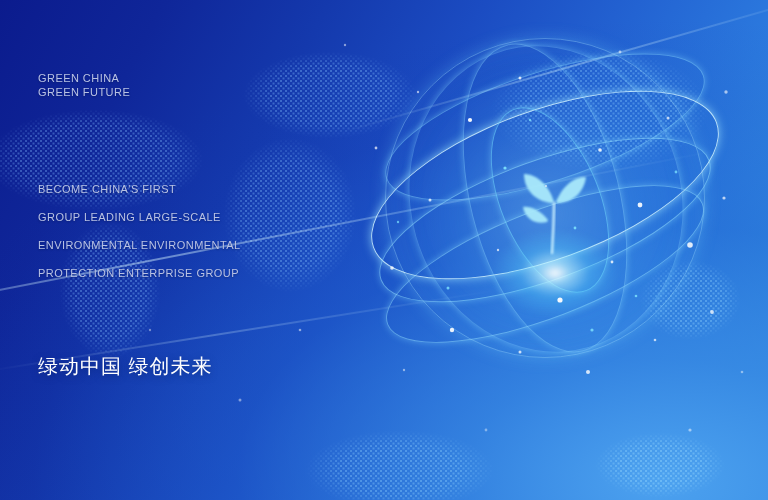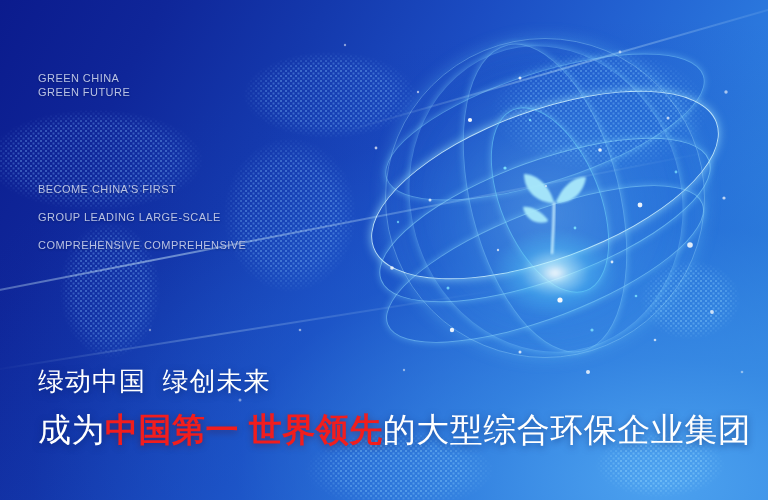--- a/index.html
+++ b/index.html
@@ -104,21 +104,21 @@
   .eyebrow-2{ top:86px; }
   .mission-1{ top:183px; }
   .mission-2{ top:211px; }
   .mission-3{ top:239px; }
   .mission-4{ top:267px; }
 
   .headline{
     position:absolute; left:38px; color:#ffffff; white-space:nowrap;
     text-shadow:0 2px 7px rgba(6,30,96,0.55);
   }
-  .hl-1{ top:364px; font-size:26px; letter-spacing:1px;font-family:Liberation Mono, monospace; }
+  .hl-1{ top:353px; font-size:20px; letter-spacing:1px; }
   .hl-2{ top:408px; font-size:33px; letter-spacing:.5px; }
   .accent{ color:#f21d1d; font-weight:bold; text-shadow:0 2px 7px rgba(80,0,0,0.35); }
 </style>
 </head>
 <body>
 
 <div id="banner">
 
   <div class="dots map-a"></div>
 
@@ -197,18 +197,18 @@
       <circle cx="676" cy="172" r="1.4" opacity=".75"></circle>
         <circle cx="592" cy="330" r="1.6" opacity=".8"></circle>
     </g>
   </svg>
 
   <div class="tagline tag-en eyebrow-1">GREEN CHINA</div>
   <div class="tagline tag-en eyebrow-2">GREEN FUTURE</div>
 
   <div class="tagline tag-en mission-1">BECOME CHINA'S FIRST</div>
   <div class="tagline tag-en mission-2">GROUP LEADING LARGE-SCALE</div>
-  <div class="tagline tag-en mission-3">COMPREHENSIVE COMPREHENSIVE</div>
+  <div class="tagline tag-en mission-3">ENVIRONMENTAL ENVIRONMENTAL</div>
+  <div class="tagline tag-en mission-4">PROTECTION ENTERPRISE GROUP</div>
 
   <div class="headline hl-1">绿动中国 绿创未来</div>
-  <div class="headline hl-2"><span>成为</span><span class="accent">中国第一 世界领先</span><span>的大型综合环保企业集团</span></div>
 
 </div>
 
 </body></html>

